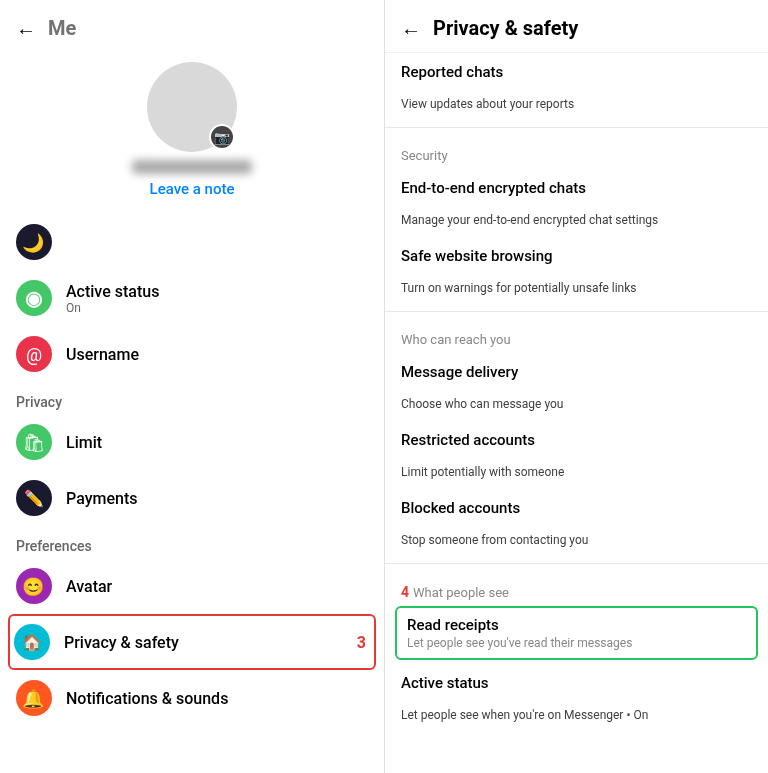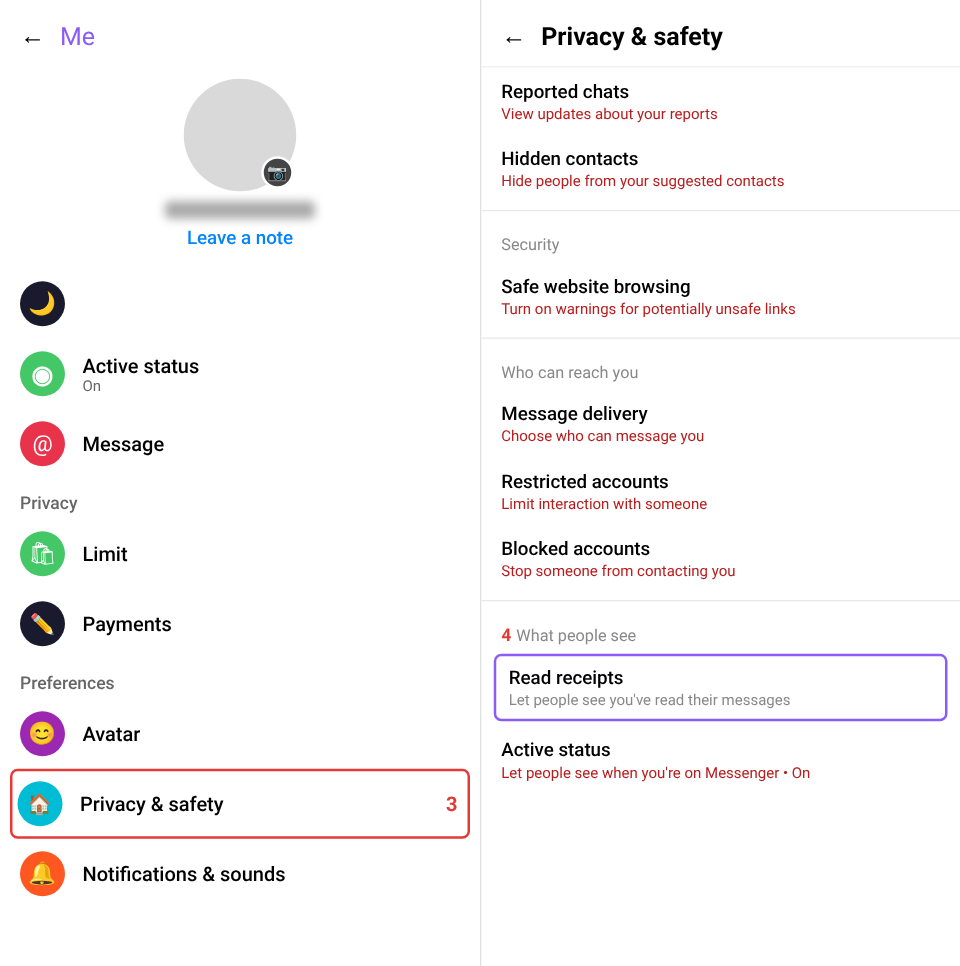--- a/index.html
+++ b/index.html
@@ -19,22 +19,22 @@
       padding: 16px 16px 12px;
       gap: 12px;
     }
     .left-header .back-icon {
       font-size: 20px;
       cursor: pointer;
       color: #000;
     }
     .left-header .title {
       font-size: 20px;
-      font-weight: 400;
-      color: #8b5cf6;
+      font-weight: 700;
+      color: #737373;
     }
 
     .profile-section {
       display: flex;
       flex-direction: column;
       align-items: center;
       padding: 10px 0 16px;
     }
     .avatar-container {
       position: relative;
@@ -173,32 +173,32 @@
       cursor: pointer;
       border-bottom: none;
     }
     .right-menu-item .item-title {
       font-size: 15px;
       font-weight: 500;
       color: #000;
     }
     .right-menu-item .item-sub {
       font-size: 12px;
-      color: #b91c1c;
-      margin-top: 2px;
+      color: #404040;
+      margin-top: 16px;
     }
 
     .right-divider {
       height: 1px;
       background: #e8e8e8;
       margin: 6px 0;
     }
 
     .read-receipts-highlighted {
-      border: 2px solid #8b5cf6;
+      border: 2px solid #22c55e;
       border-radius: 6px;
       margin: 2px 10px;
       padding: 8px 10px;
       cursor: pointer;
     }
     .read-receipts-highlighted .item-title {
       font-size: 15px;
       font-weight: 500;
       color: #000;
     }
@@ -242,21 +242,21 @@
     <div class="menu-icon icon-green" style="font-size:20px; font-weight:bold;">◉</div>
     <div class="menu-item-text">
       <div class="item-title">Active status</div>
       <div class="item-sub">On</div>
     </div>
   </div>
 
   <div class="menu-item">
     <div class="menu-icon icon-red" style="font-size:18px;">@</div>
     <div class="menu-item-text">
-      <div class="item-title">Message</div>
+      <div class="item-title">Username</div>
     </div>
   </div>
 
   <div class="section-label">Privacy</div>
 
   <div class="menu-item">
     <div class="menu-icon icon-shop">🛍</div>
     <div class="menu-item-text">
       <div class="item-title">Limit</div>
     </div>
@@ -301,43 +301,43 @@
 
   <div class="right-header">
     <span class="back-icon">←</span>
     <span class="title">Privacy &amp; safety</span>
   </div>
 
   <div class="right-menu-item">
     <span class="item-title">Reported chats</span>
     <span class="item-sub">View updates about your reports</span>
   </div>
-  <div class="right-menu-item">
-    <span class="item-title">Hidden contacts</span>
-    <span class="item-sub">Hide people from your suggested contacts</span>
-  </div>
 
   <div class="right-divider"></div>
 
   <div class="right-section-label">Security</div>
+  <div class="right-menu-item">
+    <span class="item-title">End-to-end encrypted chats</span>
+    <span class="item-sub">Manage your end-to-end encrypted chat settings</span>
+  </div>
   <div class="right-menu-item">
     <span class="item-title">Safe website browsing</span>
     <span class="item-sub">Turn on warnings for potentially unsafe links</span>
   </div>
 
   <div class="right-divider"></div>
 
   <div class="right-section-label">Who can reach you</div>
   <div class="right-menu-item">
     <span class="item-title">Message delivery</span>
     <span class="item-sub">Choose who can message you</span>
   </div>
   <div class="right-menu-item">
     <span class="item-title">Restricted accounts</span>
-    <span class="item-sub">Limit interaction with someone</span>
+    <span class="item-sub">Limit potentially with someone</span>
   </div>
   <div class="right-menu-item">
     <span class="item-title">Blocked accounts</span>
     <span class="item-sub">Stop someone from contacting you</span>
   </div>
 
   <div class="right-divider"></div>
 
   <div style="display:flex; align-items:center; padding: 14px 16px 4px;">
     <span class="step4-label" style="padding:0; margin-right:4px;">4</span>

